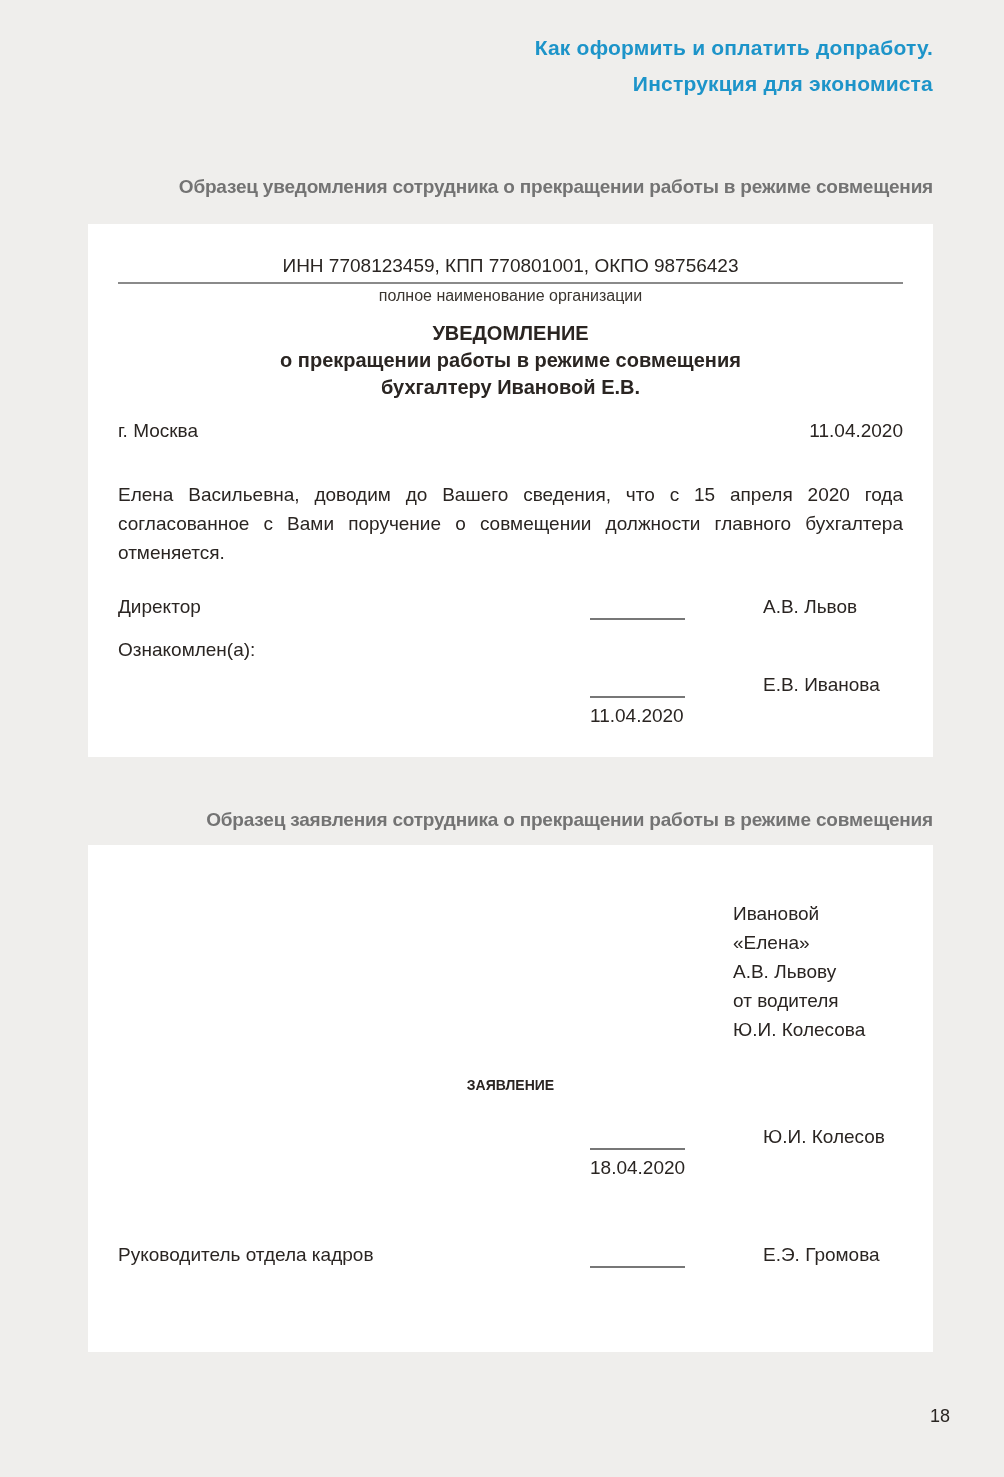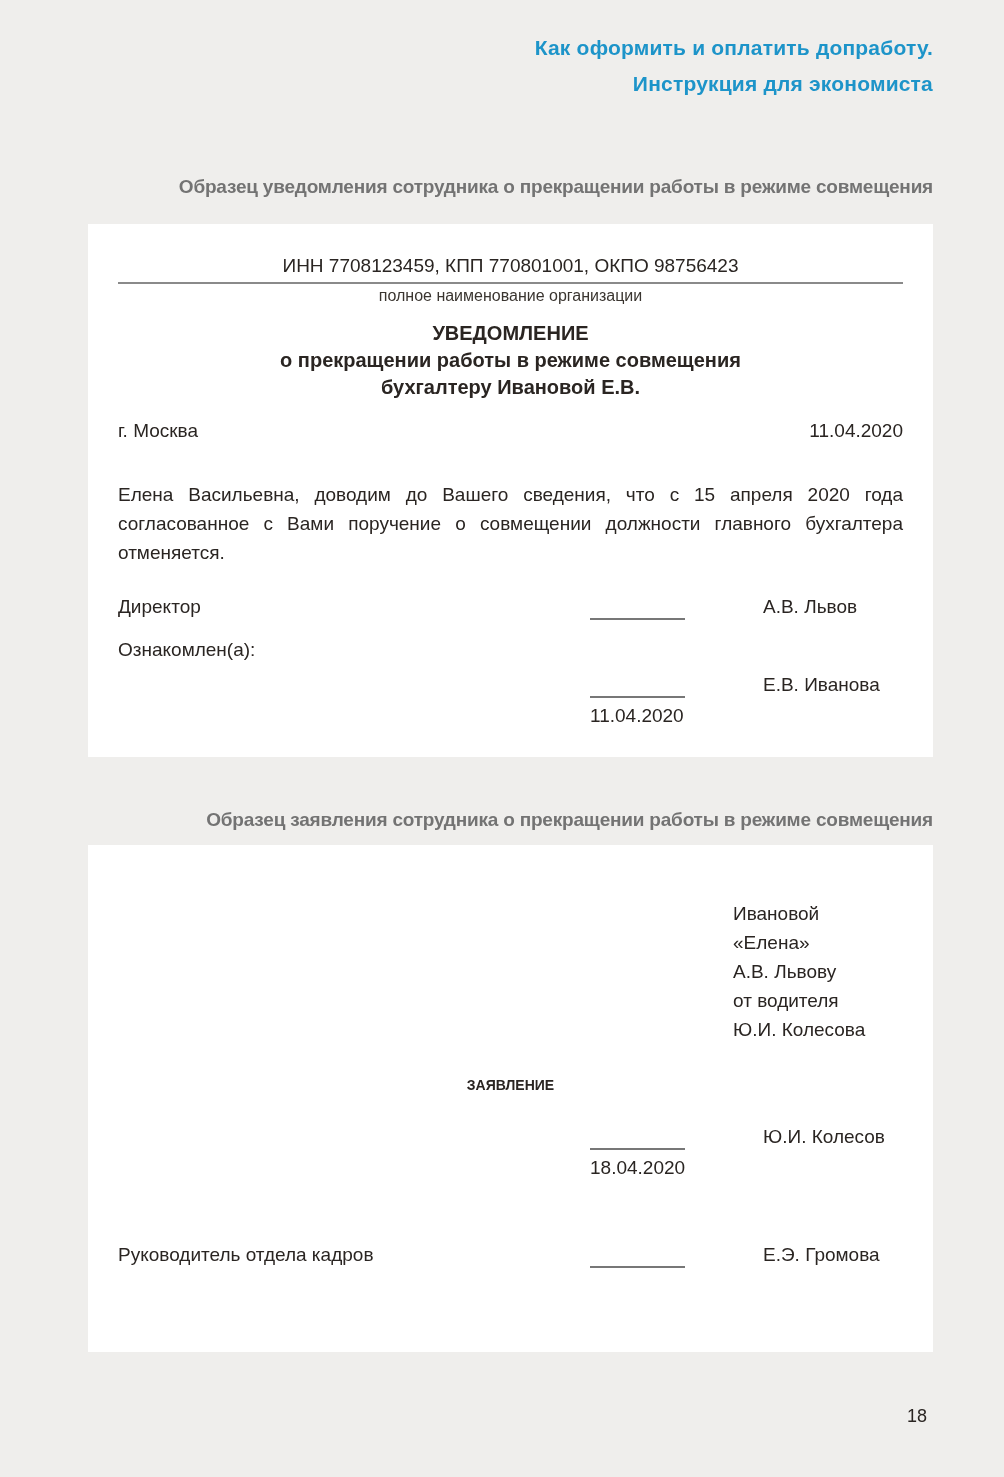--- a/index.html
+++ b/index.html
@@ -108,21 +108,21 @@
     font-weight: bold;
     font-size: 14px;
   }
   .statement-body { margin-top: 6px; }
   .statement-sig { margin-top: 24px; align-items: flex-end; }
   .received-note { margin-top: 46px; }
   .hr-sig { margin-top: 60px; }
   .page-number {
     position: absolute;
     top: 1406px;
-    right: 77px;
+    right: 54px;
     font-size: 18px;
     color: #2a2522;
   }
 </style>
 </head>
 <body>
 
 <div class="page">
 
   <div class="content">

